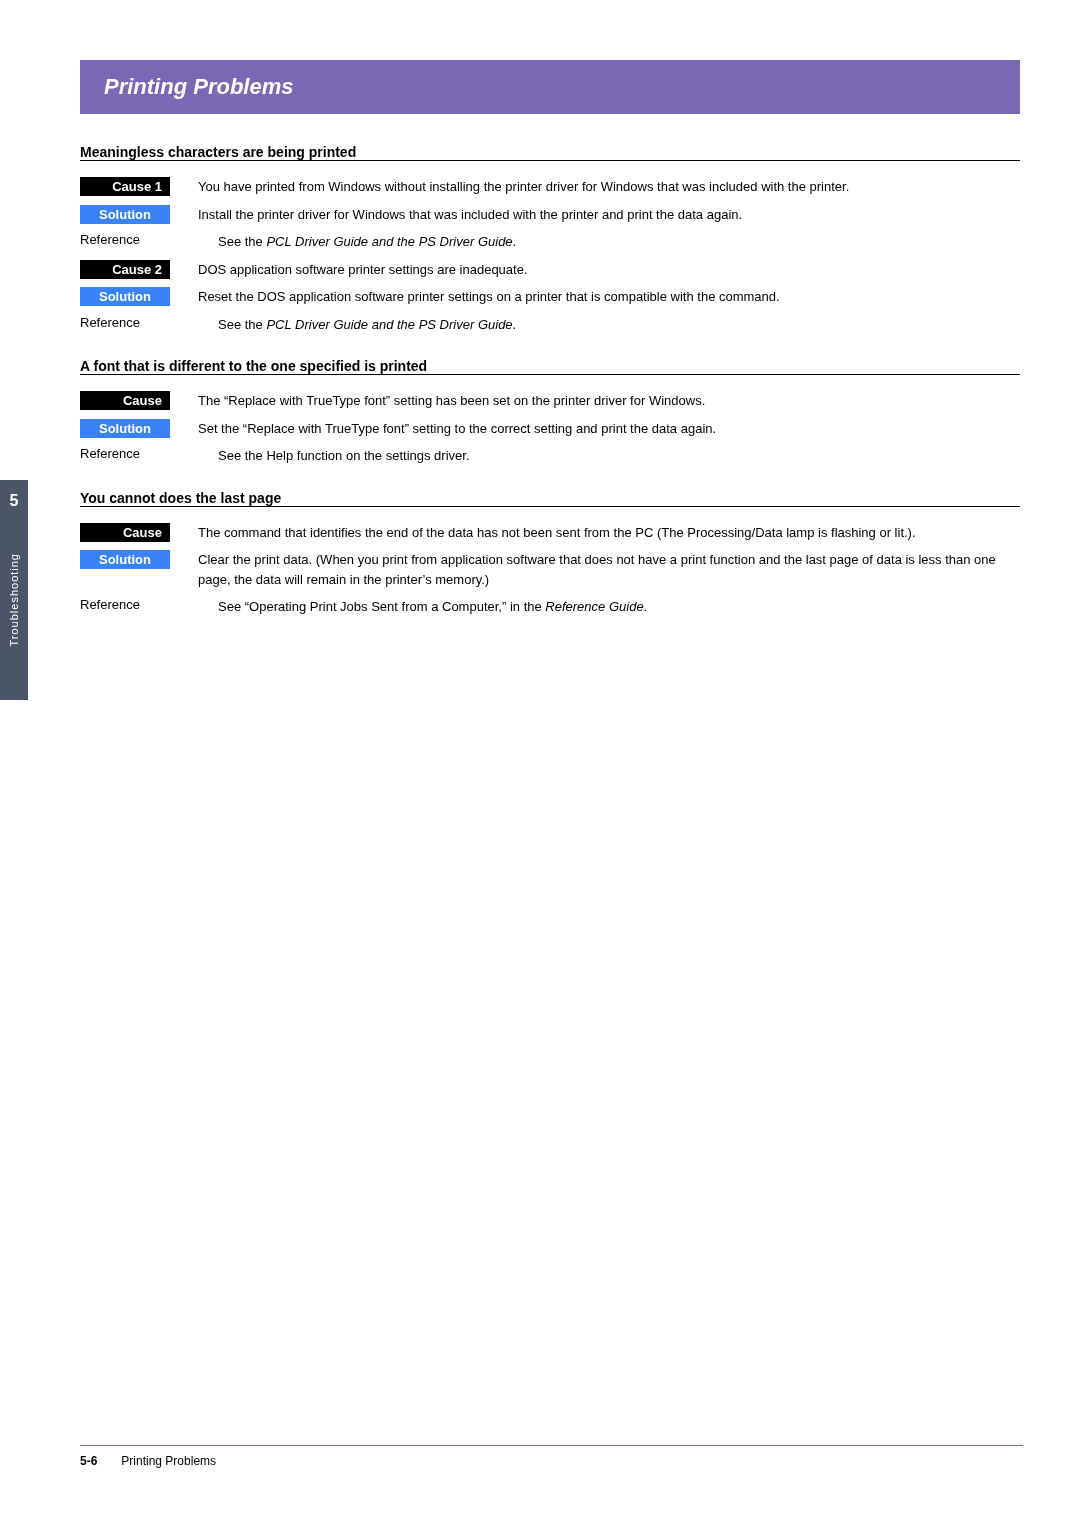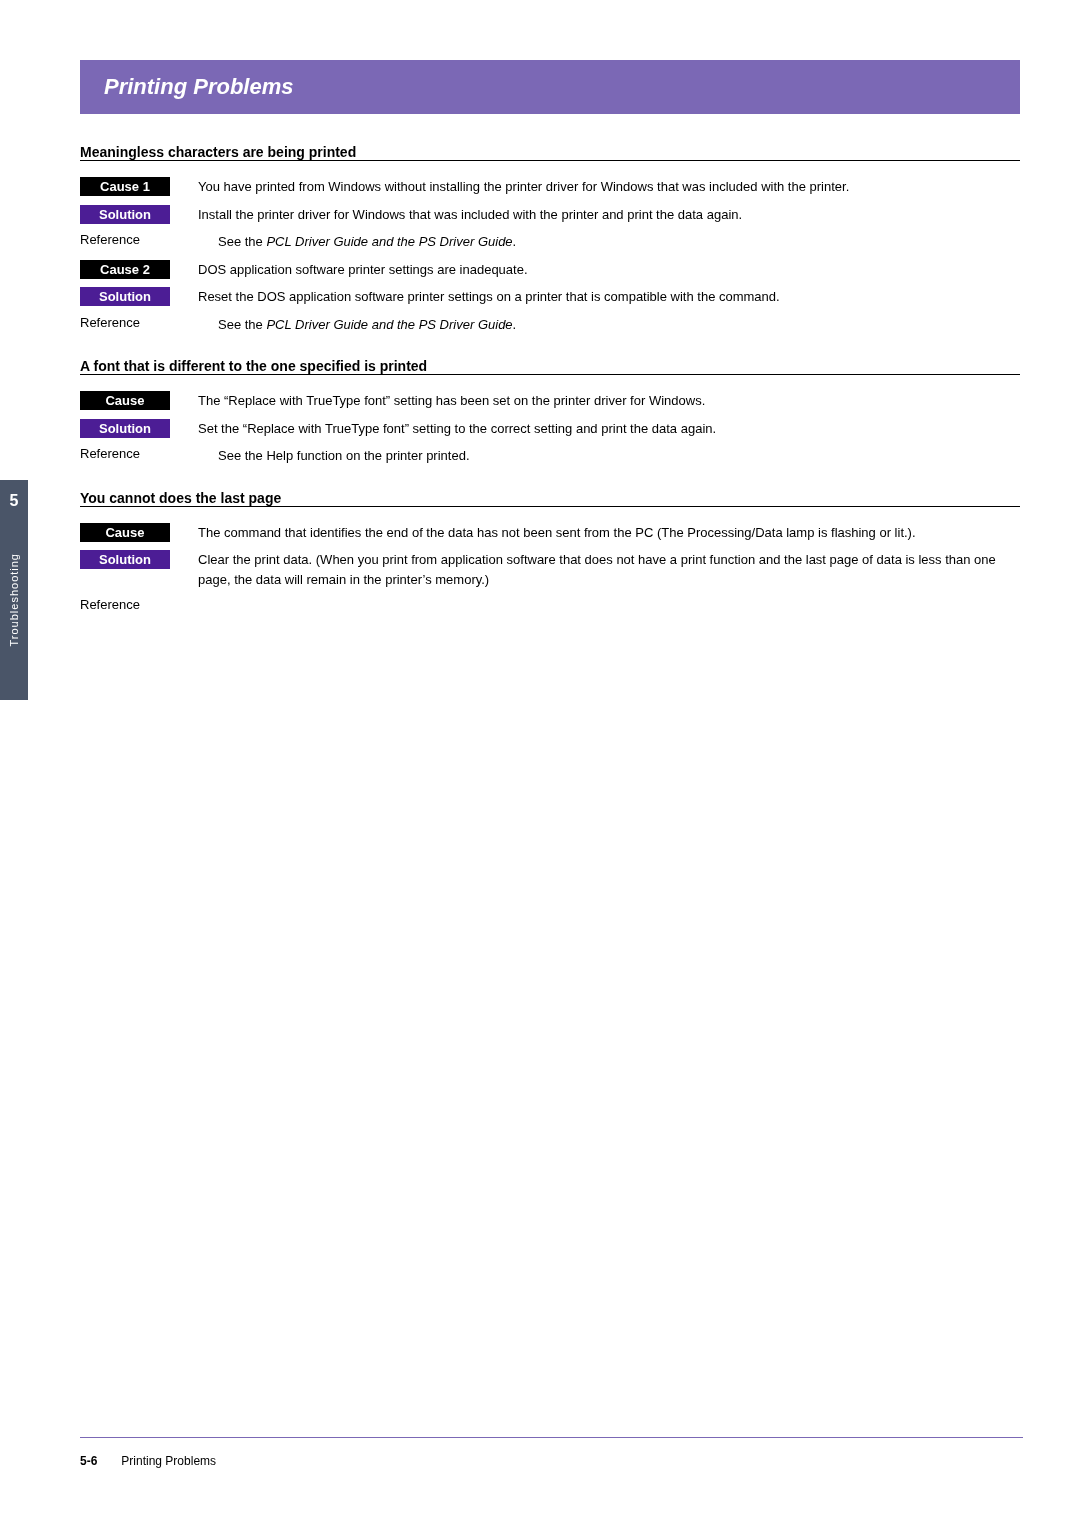--- a/index.html
+++ b/index.html
@@ -103,25 +103,25 @@
       flex-shrink: 0;
     }
 
     .entry-label.cause {
       background: #000000;
       color: #ffffff;
       padding: 2px 8px;
       font-weight: bold;
       font-size: 13px;
       min-width: 90px;
-      text-align: center;
+      text-align: right;
     }
 
     .entry-label.solution {
-      background: #4c1d95;
+      background: #3b82f6;
       color: #ffffff;
       padding: 2px 8px;
       font-weight: bold;
       font-size: 13px;
       min-width: 90px;
       text-align: center;
     }
 
     .entry-label.reference {
       font-weight: normal;
@@ -140,21 +140,21 @@
     .entry-content em {
     }
 
     
     .footer {
       position: absolute;
       bottom: 60px;
       left: 80px;
       right: 57px;
       border-top: 1.5px solid #7b68b5;
-      padding-top: 16px;
+      padding-top: 8px;
       display: flex;
       align-items: center;
     }
 
     .footer-page {
       font-size: 12px;
       font-weight: bold;
       margin-right: 24px;
     }
 
@@ -211,35 +211,36 @@
           <div class="entry-row">
             <span class="entry-label cause">Cause</span>
             <div class="entry-content">The “Replace with TrueType font” setting has been set on the printer driver for Windows.</div>
           </div>
           <div class="entry-row">
             <span class="entry-label solution">Solution</span>
             <div class="entry-content">Set the “Replace with TrueType font” setting to the correct setting and print the data again.</div>
           </div>
           <div class="entry-row">
             <span class="entry-label reference">Reference</span>
-            <div class="entry-content">See the Help function on the printer printed.</div>
+            <div class="entry-content">See the Help function on the settings driver.</div>
           </div>
         </div>
         <div class="section">
           <div class="section-title">You cannot does the last page</div>
           <div class="entry-row">
             <span class="entry-label cause">Cause</span>
             <div class="entry-content">The command that identifies the end of the data has not been sent from the PC (The Processing/Data lamp is flashing or lit.).</div>
           </div>
           <div class="entry-row">
             <span class="entry-label solution">Solution</span>
             <div class="entry-content">Clear the print data. (When you print from application software that does not have a print function and the last page of data is less than one page, the data will remain in the printer’s memory.)</div>
           </div>
           <div class="entry-row">
             <span class="entry-label reference">Reference</span>
+            <div class="entry-content">See “Operating Print Jobs Sent from a Computer,” in the <em>Reference Guide</em>.</div>
           </div>
         </div>
       </div>
 
   </div>
 
   <div class="footer">
     <span class="footer-page">5-6</span>
     <span class="footer-title">Printing Problems</span>
   </div>

